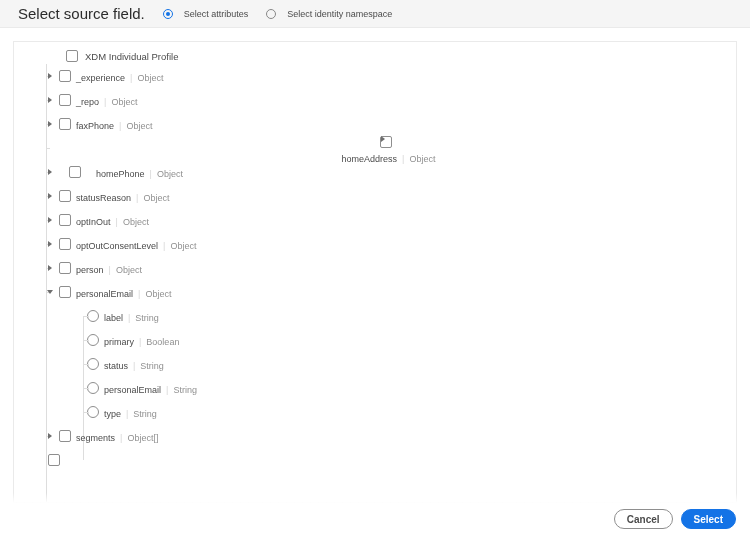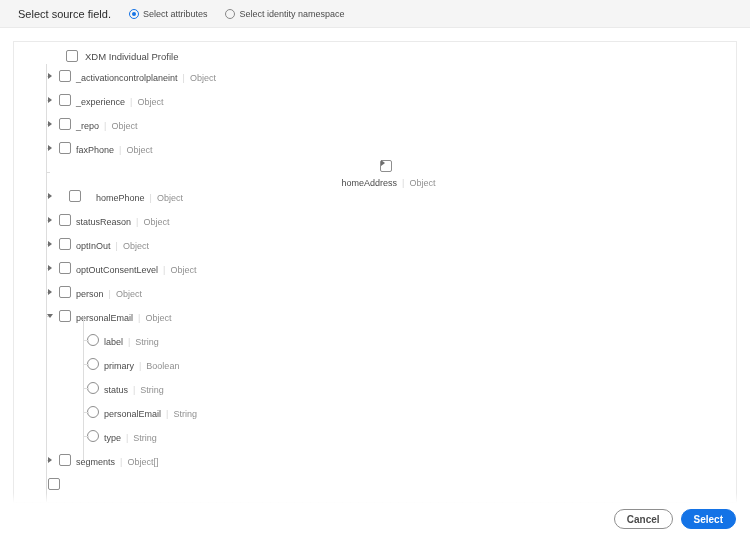--- a/index.html
+++ b/index.html
@@ -1,21 +1,21 @@
 <!DOCTYPE html>
 <html><head>
 <meta charset="utf-8">
 <style>
   * { box-sizing: border-box; font-family: -apple-system, BlinkMacSystemFont, "Segoe UI", Helvetica, Arial, sans-serif; }
   body { margin: 0; width: 750px; height: 539px; background: #fff; overflow: hidden; }
   
   .hdr { background: #f5f5f5; display: flex; align-items: center; height: 28px; padding: 0 18px; border-bottom: 1px solid #eaeaea; }
-  .hdr-title { font-size: 11px; font-weight: 400; color: #2c2c2c; margin-right: 18px; }
+  .hdr-title { font-size: 15px; font-weight: 400; color: #2c2c2c; margin-right: 18px; }
   .rgroup { display: flex; align-items: center; gap: 18px; }
-  .ropt { display: flex; align-items: center; gap: 4px; cursor: pointer; justify-content: center; }
+  .ropt { display: flex; align-items: center; gap: 11px; cursor: pointer; justify-content: center; }
   .ropt .r { width: 10px; height: 10px; border-radius: 50%; border: 1.5px solid #888; position: relative; }
   .ropt.sel .r { border-color: #1473e6; }
   .ropt.sel .r::after { content: ""; position: absolute; inset: 2px; border-radius: 50%; background: #1473e6; }
   .ropt span { font-size: 9px; color: #4b4b4b; }
   
   .main { height: 475px; overflow: hidden; padding: 13px 13px 0 13px; position: relative; }
   .main::after { content: ""; position: absolute; left: 0; right: 0; bottom: 0; height: 10px; background: linear-gradient(to bottom, rgba(255,255,255,0), #fff); pointer-events: none; }
   .panel { background: #fff; border: 1px solid #eaeaea; padding: 8px 12px 12px 12px; height: 100%; overflow: hidden; }
   
   .root { display: flex; align-items: center; gap: 7px; padding-left: 40px; }
@@ -59,26 +59,20 @@
 </div>
 
 <div class="main">
   <div class="panel">
     <div class="root">
       <div class="sq"></div>
       <div class="root-label">XDM Individual Profile</div>
     </div>
     <div id="tree-body" class="tree" style="position: relative;">
         <span class="vline" style="left: 20px; top: 0px; height: 444px;"></span>
-        <div class="node" style="padding-left: 22px; position: relative;">
-          <span class="hline" style="left:20px; width:4px; top:12px;"></span>
-          <span class="twist right" style="margin-right:5px;"></span>
-          <span class="sq"></span>
-          <span class=""><span class="nm">_activationcontrolplaneint</span><span class="sep">|</span><span class="ty">Object</span></span>
-        </div>
         <div class="node" style="padding-left: 22px; position: relative;">
           <span class="hline" style="left:20px; width:4px; top:12px;"></span>
           <span class="twist right" style="margin-right:5px;"></span>
           <span class="sq"></span>
           <span class=""><span class="nm">_experience</span><span class="sep">|</span><span class="ty">Object</span></span>
         </div>
         <div class="node" style="padding-left: 22px; position: relative;">
           <span class="hline" style="left:20px; width:4px; top:12px;"></span>
           <span class="twist right" style="margin-right:5px;"></span>
           <span class="sq"></span>

